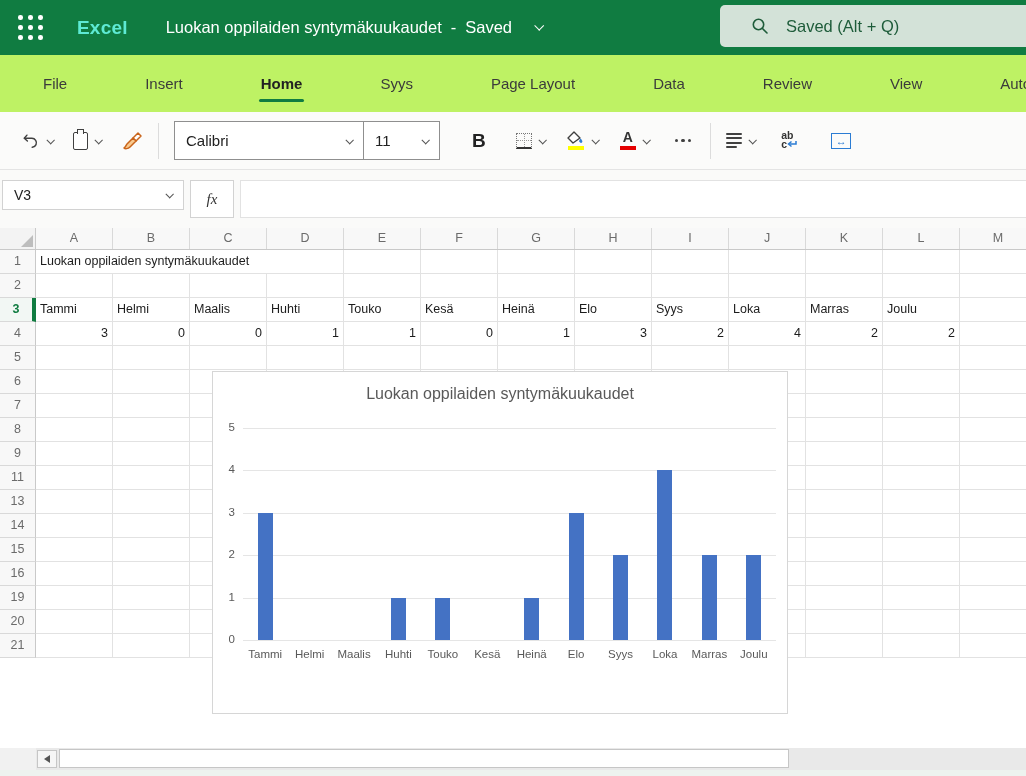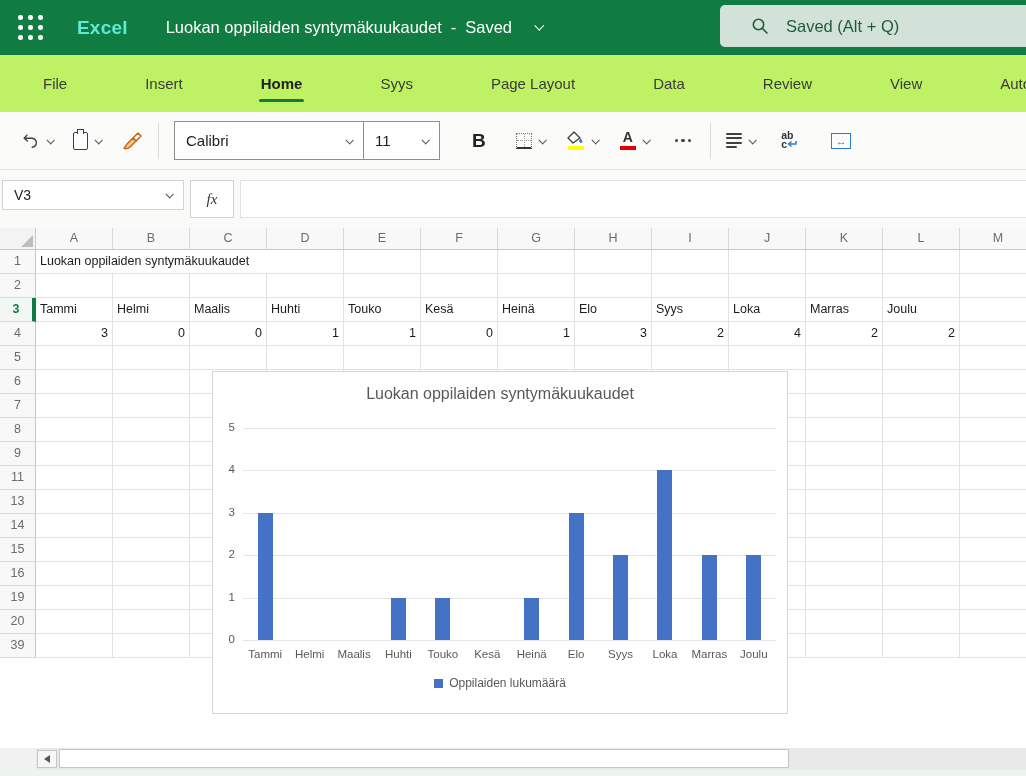--- a/index.html
+++ b/index.html
@@ -486,21 +486,21 @@
         <div class="cell"></div>
         <div class="cell"></div>
         <div class="cell"></div>
         <div class="cell"></div>
         <div class="cell"></div>
         <div class="cell"></div>
         <div class="cell"></div>
         <div class="cell"></div>
       </div>
       <div class="gridrow">
-        <div class="rowh">39</div>
+        <div class="rowh">21</div>
         <div class="cell"></div>
         <div class="cell"></div>
         <div class="cell"></div>
         <div class="cell"></div>
         <div class="cell"></div>
         <div class="cell"></div>
         <div class="cell"></div>
         <div class="cell"></div>
         <div class="cell"></div>
         <div class="cell"></div>
@@ -540,24 +540,20 @@
         <div class="xl" style="left: 363.125px;">Elo</div>
         <div class="bar" style="left: 400.042px; height: 84.8px; top: 183.2px; background: rgb(68, 114, 196);"></div>
         <div class="xl" style="left: 407.542px;">Syys</div>
         <div class="bar" style="left: 444.458px; height: 169.6px; top: 98.4px; background: rgb(68, 114, 196);"></div>
         <div class="xl" style="left: 451.958px;">Loka</div>
         <div class="bar" style="left: 488.875px; height: 84.8px; top: 183.2px; background: rgb(68, 114, 196);"></div>
         <div class="xl" style="left: 496.375px;">Marras</div>
         <div class="bar" style="left: 533.292px; height: 84.8px; top: 183.2px; background: rgb(68, 114, 196);"></div>
         <div class="xl" style="left: 540.792px;">Joulu</div>
       </div>
-    <div class="legend">
-      <span class="legsq" style="background: rgb(68, 114, 196);"></span>
-      <span>Oppilaiden lukumäärä</span>
-    </div>
   </div>
 
   <div class="hscroll">
     <div class="htrack"></div>
     <div class="hsa">
         <i></i>
       </div>
     <div class="hthumb"></div>
   </div>
   <div class="bottomstrip"></div>

